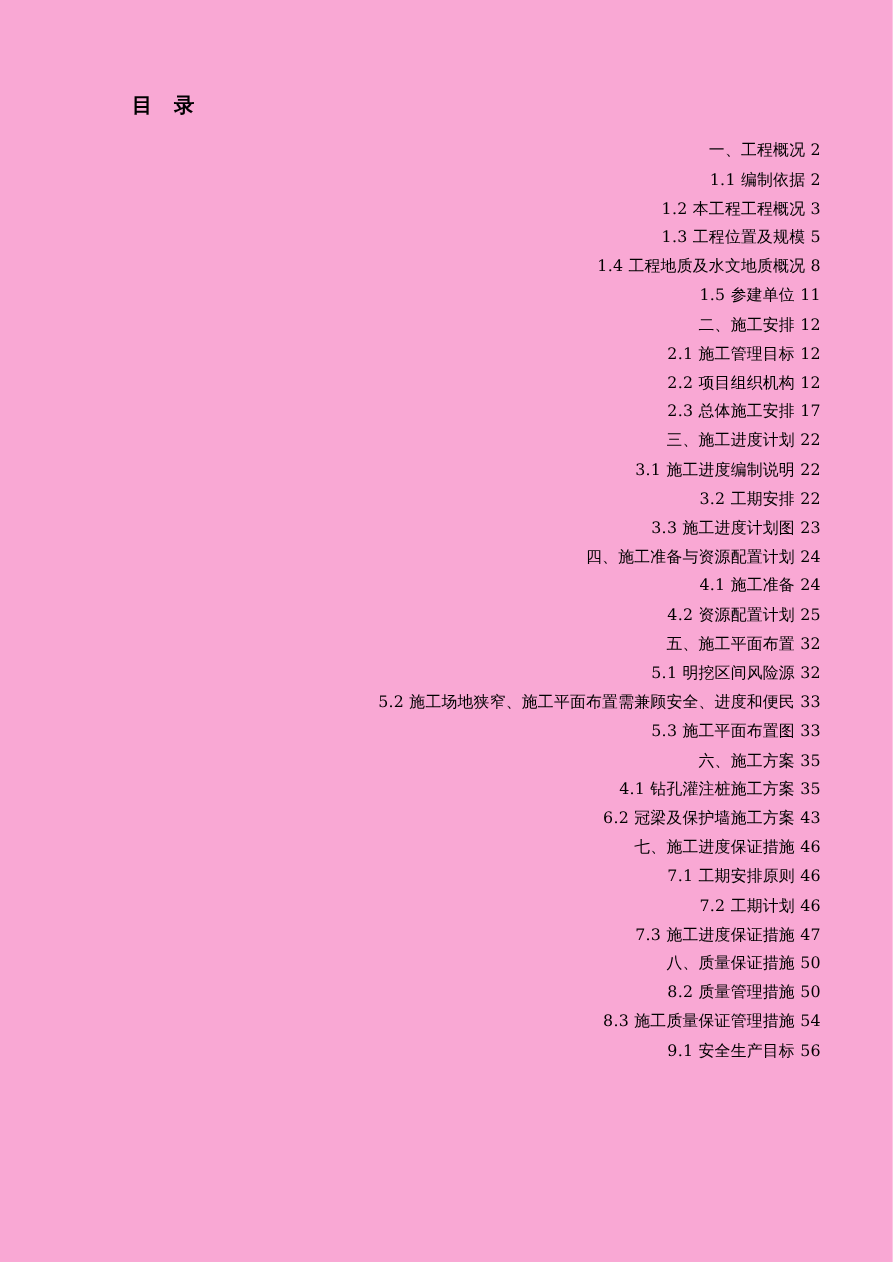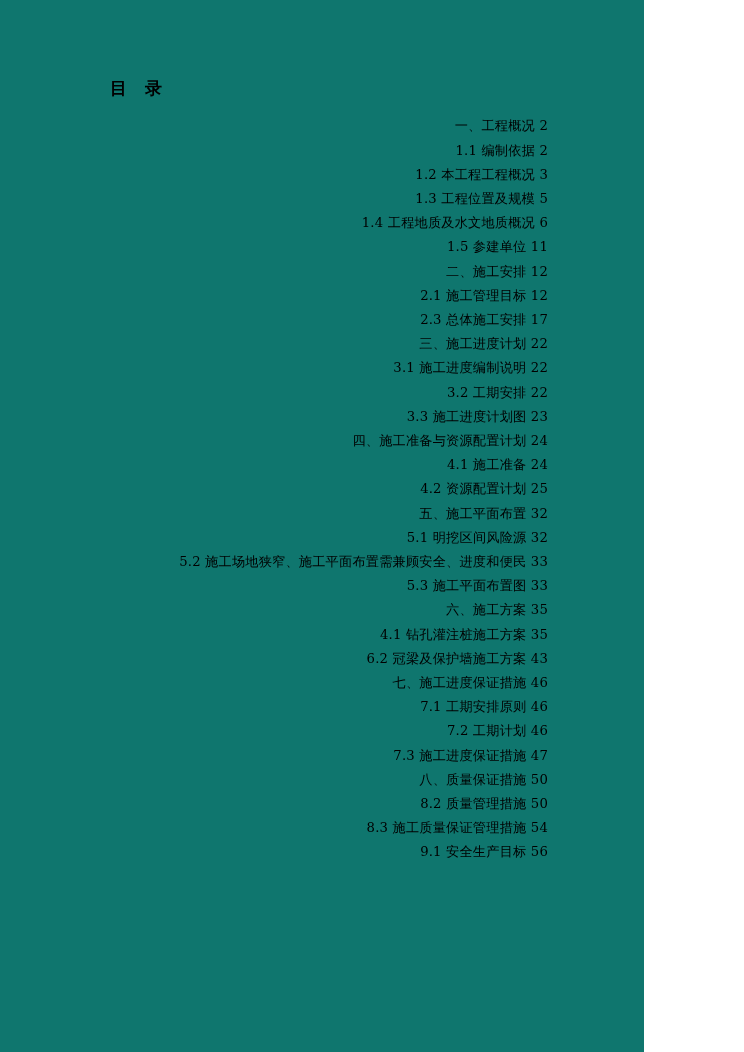--- a/index.html
+++ b/index.html
@@ -8,25 +8,25 @@
     background: #ffffff;
   }
   body {
     width: 744px;
     height: 1052px;
     font-family: "DejaVu Serif", "Liberation Serif", serif;
     color: #000000;
   }
   .page {
     position: relative;
-    width: 644px;
+    width: 744px;
     height: 1052px;
     box-sizing: border-box;
-    padding: 78px 96px 0 110px;
-    background: #0f766e;
+    padding: 78px 60px 0 110px;
+    background: #f9a8d4;
   }
   .doc-title {
     font-size: 17px;
     font-weight: bold;
     letter-spacing: 6px;
     margin: 0 0 16px 0;
     line-height: 1.2;
   }
   .toc {
     list-style: none;
@@ -51,24 +51,25 @@
 </head>
 <body>
 
 <div class="page">
   <h1 class="doc-title">目 录</h1>
   <ul class="toc">
     <li class="toc-entry level-1">一、工程概况 2</li>
     <li class="toc-entry level-2">1.1 编制依据 2</li>
     <li class="toc-entry level-2">1.2 本工程工程概况 3</li>
     <li class="toc-entry level-2">1.3 工程位置及规模 5</li>
-    <li class="toc-entry level-2">1.4 工程地质及水文地质概况 6</li>
+    <li class="toc-entry level-2">1.4 工程地质及水文地质概况 8</li>
     <li class="toc-entry level-2">1.5 参建单位 11</li>
     <li class="toc-entry level-1">二、施工安排 12</li>
     <li class="toc-entry level-2">2.1 施工管理目标 12</li>
+    <li class="toc-entry level-2">2.2 项目组织机构 12</li>
     <li class="toc-entry level-2">2.3 总体施工安排 17</li>
     <li class="toc-entry level-1">三、施工进度计划 22</li>
     <li class="toc-entry level-2">3.1 施工进度编制说明 22</li>
     <li class="toc-entry level-2">3.2 工期安排 22</li>
     <li class="toc-entry level-2">3.3 施工进度计划图 23</li>
     <li class="toc-entry level-1">四、施工准备与资源配置计划 24</li>
     <li class="toc-entry level-2">4.1 施工准备 24</li>
     <li class="toc-entry level-2">4.2 资源配置计划 25</li>
     <li class="toc-entry level-1">五、施工平面布置 32</li>
     <li class="toc-entry level-2">5.1 明挖区间风险源 32</li>

